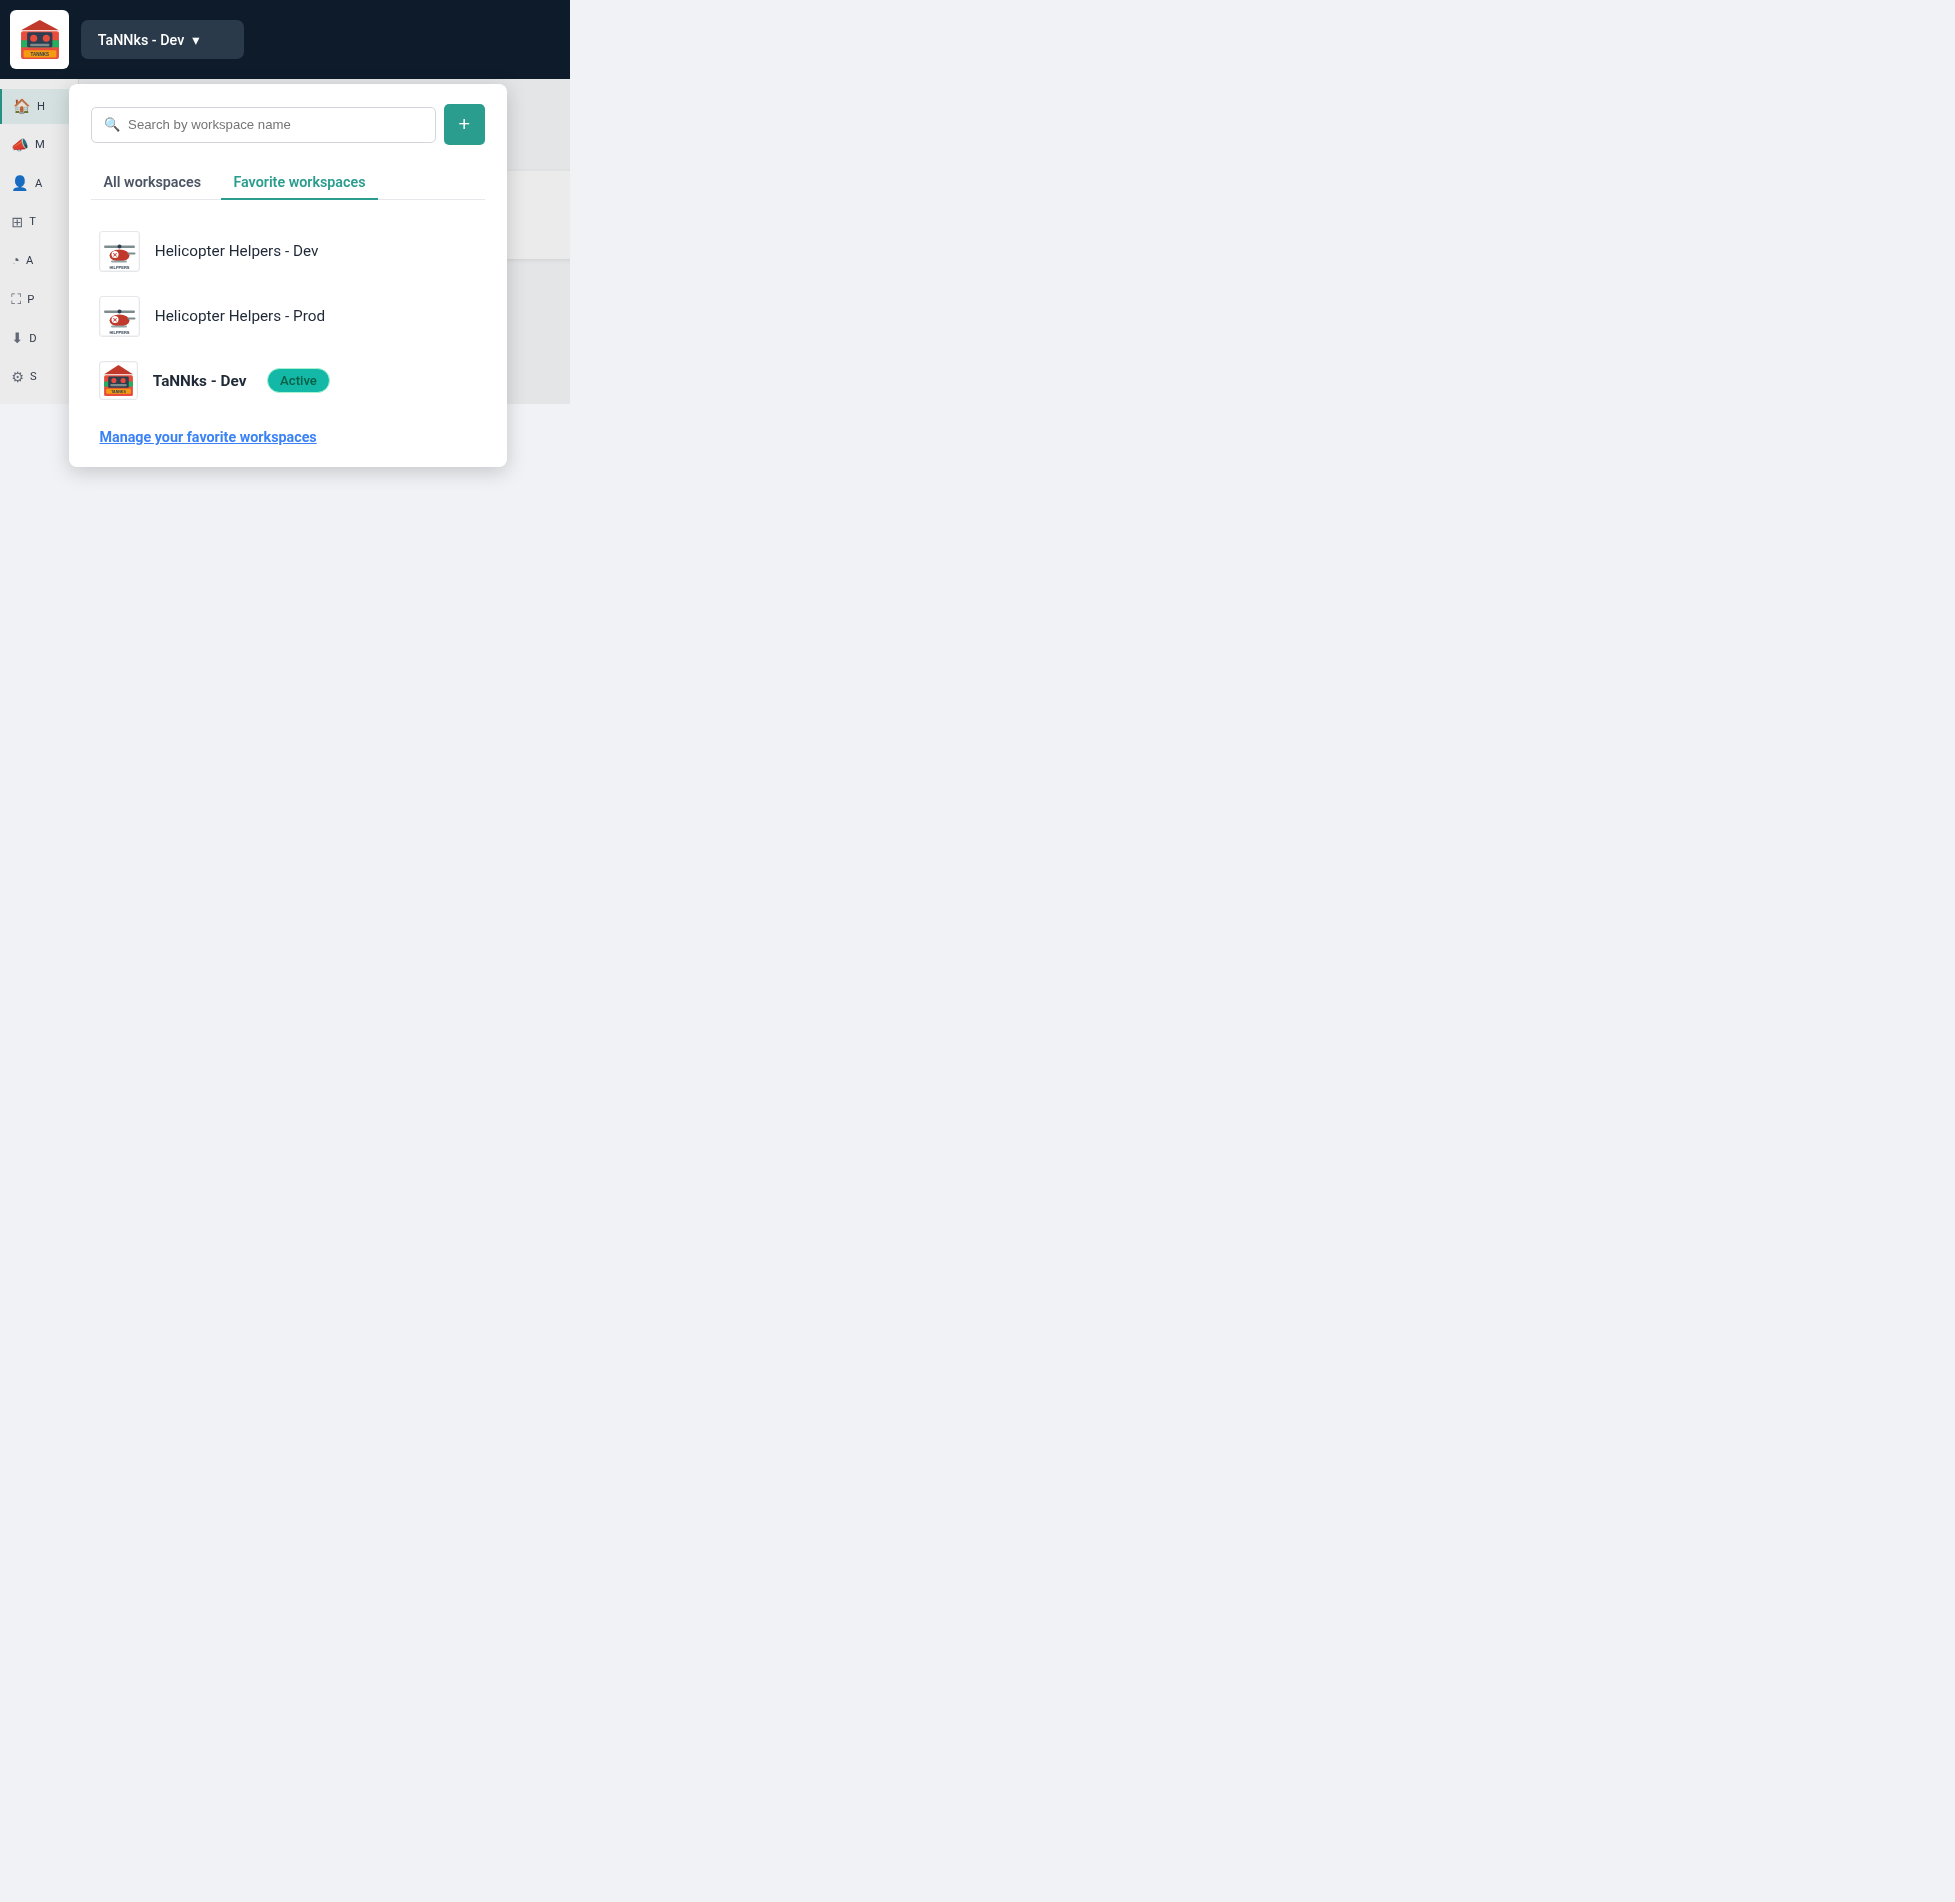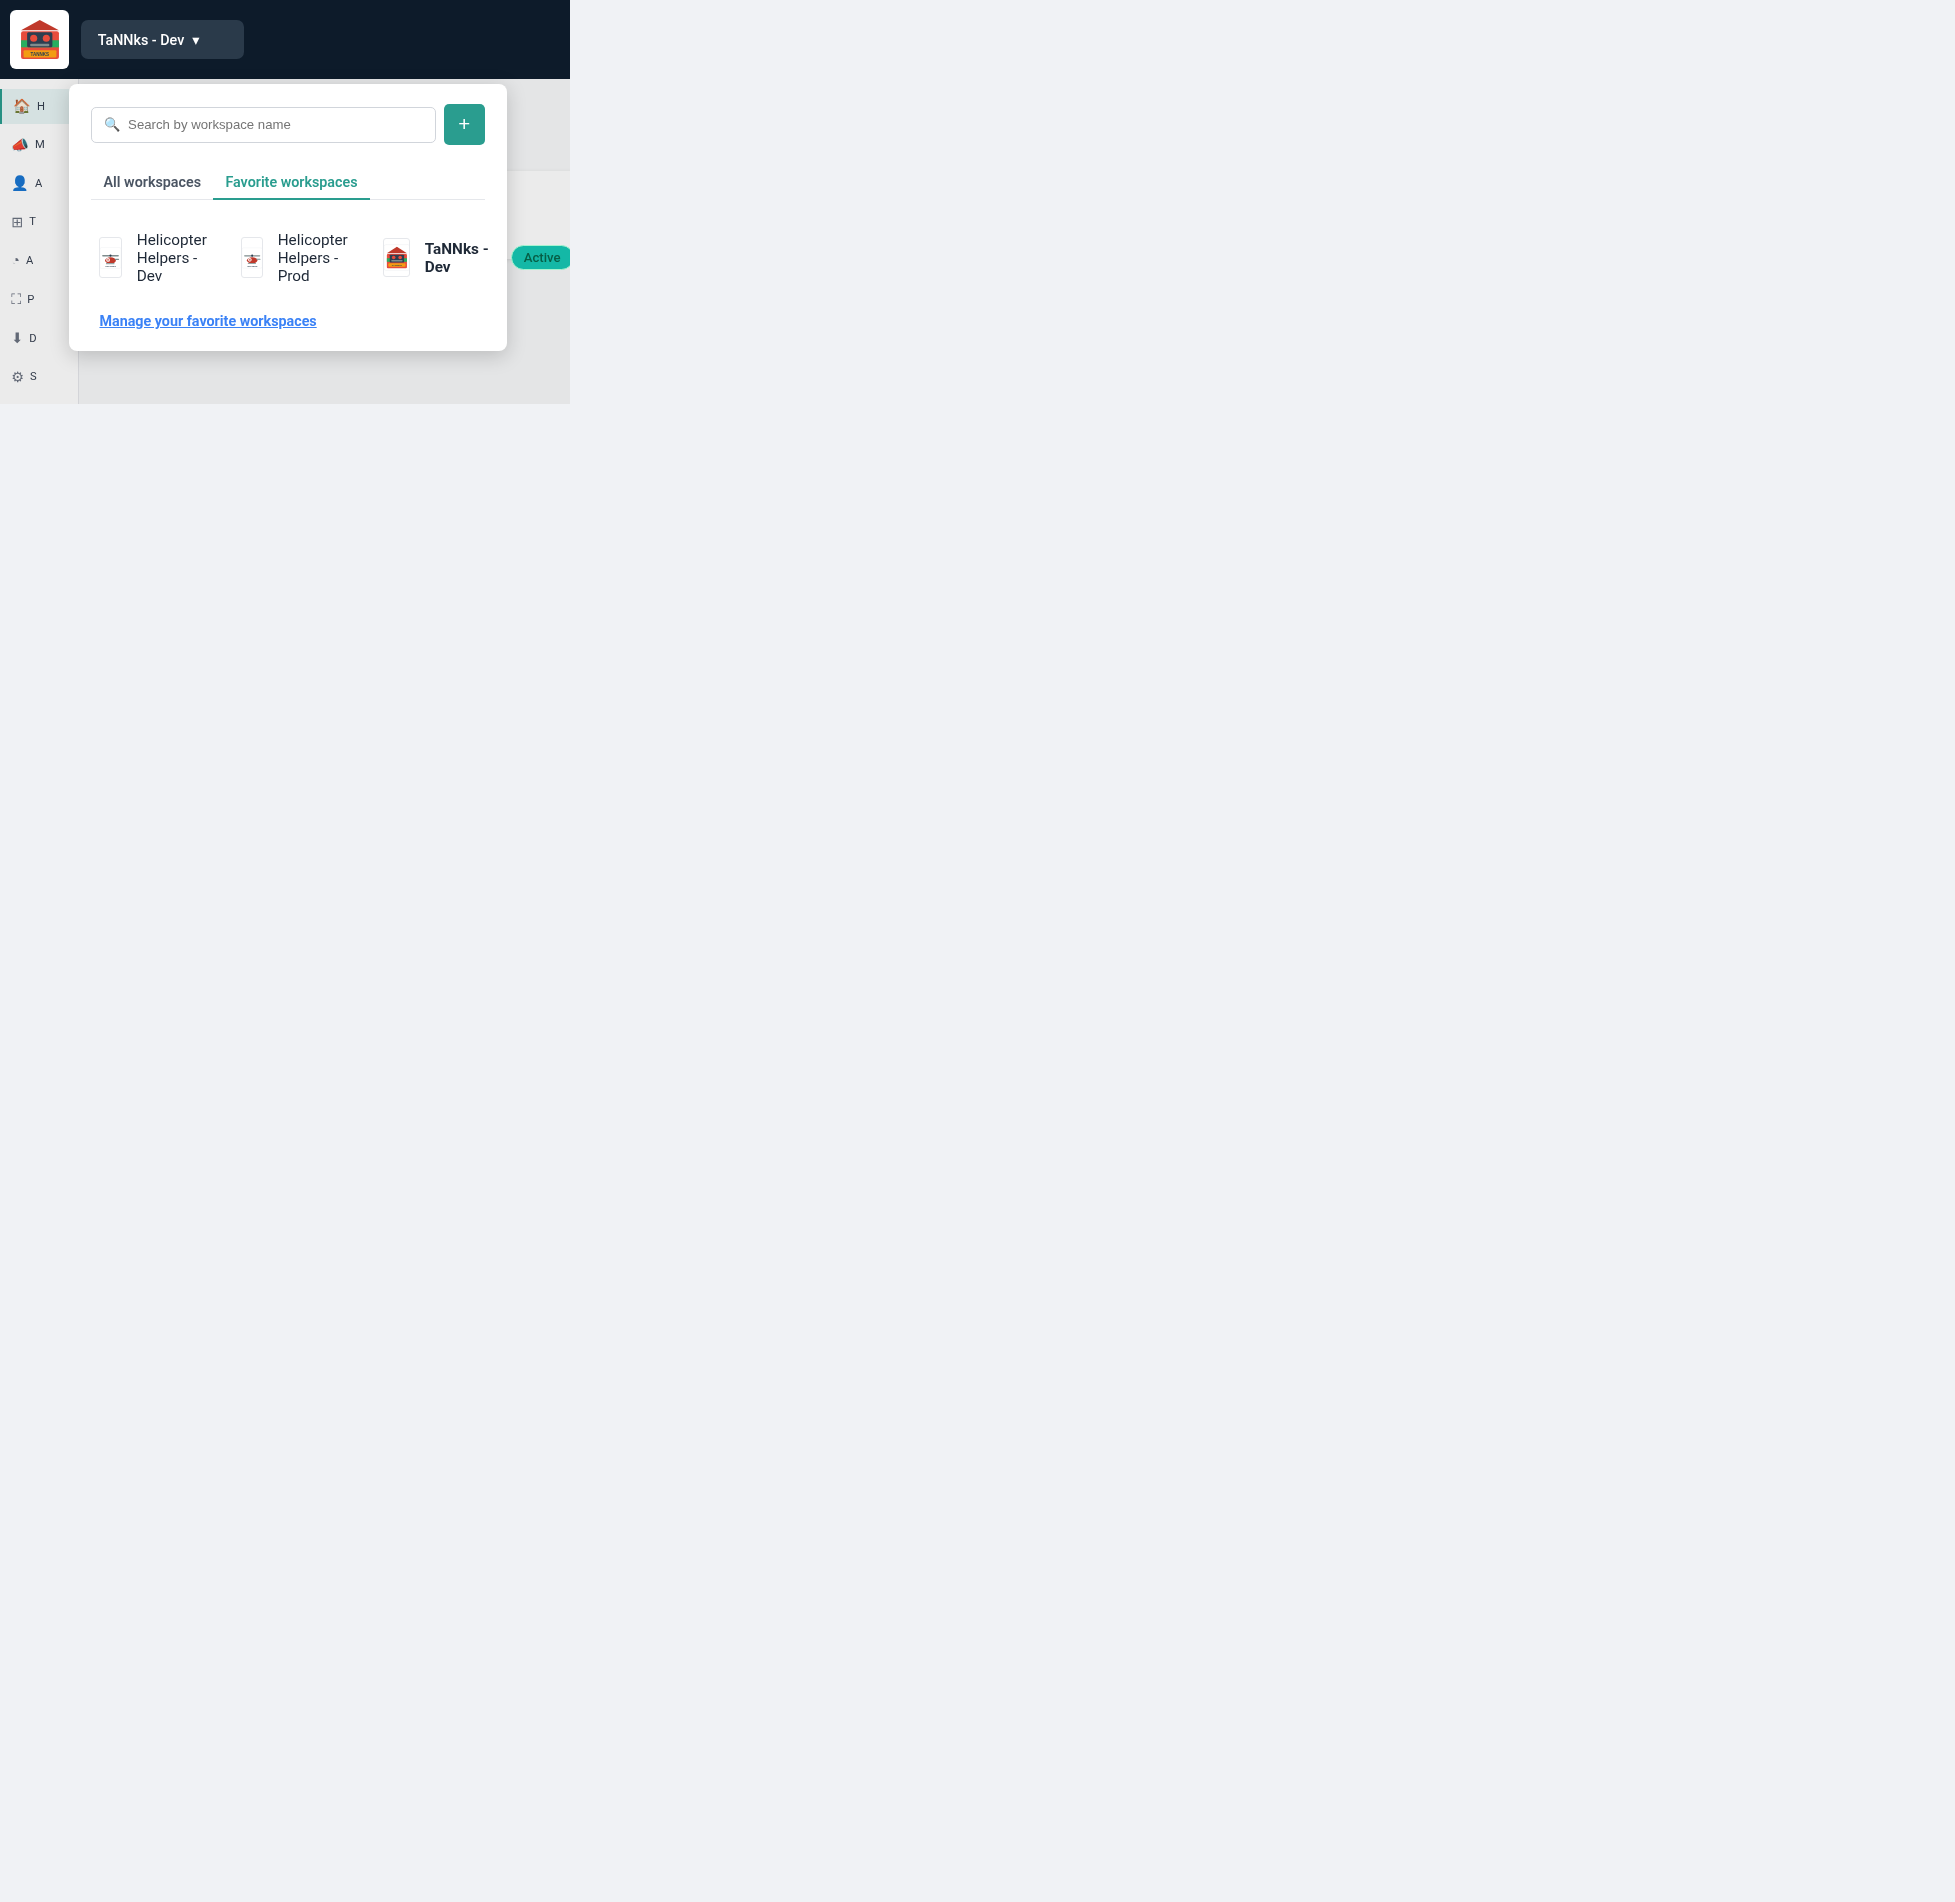--- a/index.html
+++ b/index.html
@@ -211,21 +211,21 @@
       flex-shrink: 0;
       font-size: 20.4px;
       color: white;
       font-weight: 300;
       border: none;
     }
 
     
     .tabs {
       display: flex;
-      gap: 0;
+      gap: 8px;
       margin-bottom: 12px;
       border-bottom: 1px solid #e5e7eb;
       text-align: center;
     }
 
     .tab {
       padding: 8.1px 12.2px;
       font-size: 14.3px;
       cursor: pointer;
       color: #4b5563;
@@ -237,21 +237,21 @@
 
     .tab.active {
       color: #2a9d8f;
       border-bottom: 2px solid #2a9d8f;
     }
 
     
     .workspace-list {
       margin-top: 18.3px;
       display: flex;
-      flex-direction: row;
+      flex-direction: column;
       gap: 0;
     }
 
     .workspace-item {
       display: flex;
       align-items: center;
       gap: 14.3px;
       padding: 12.2px 8.1px;
       cursor: pointer;
       border-radius: 5.1px;

